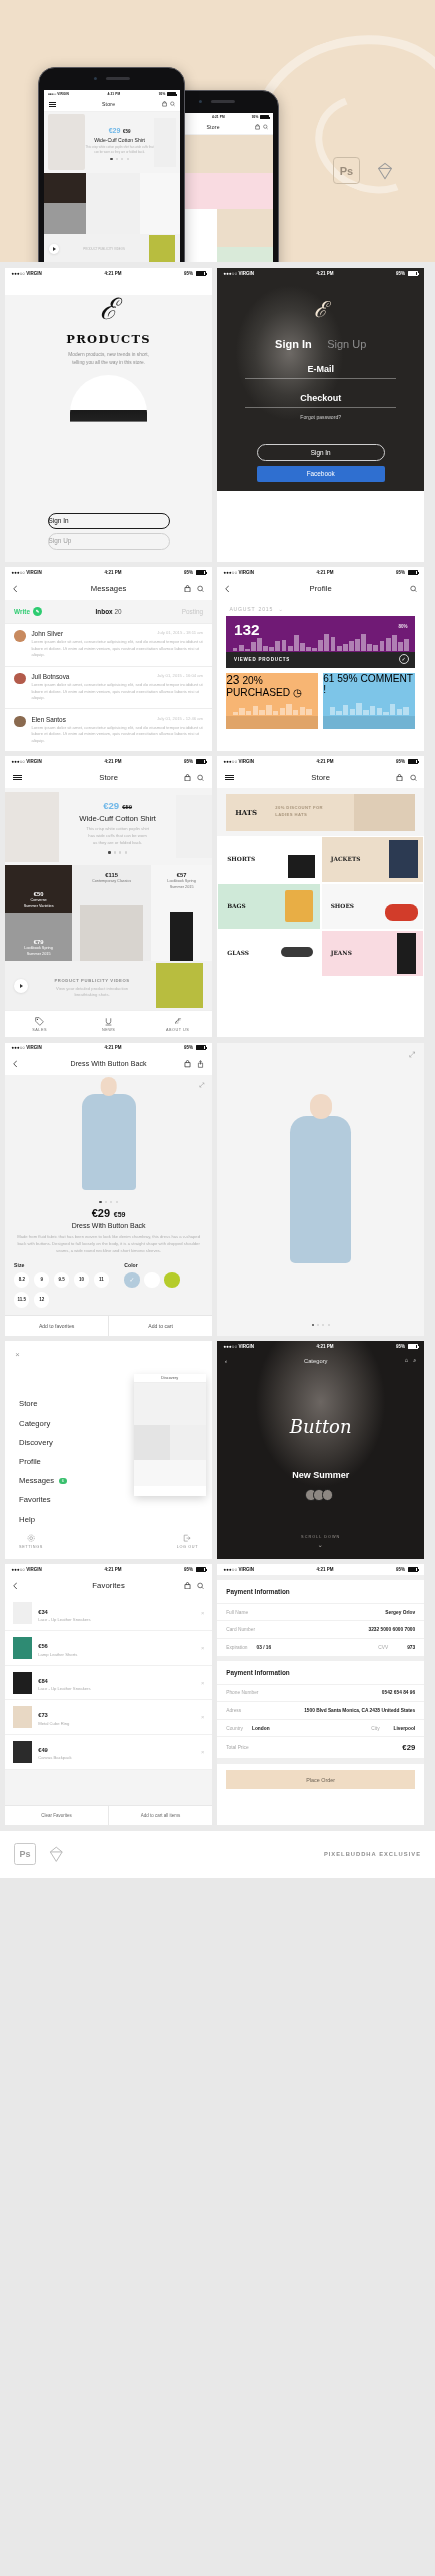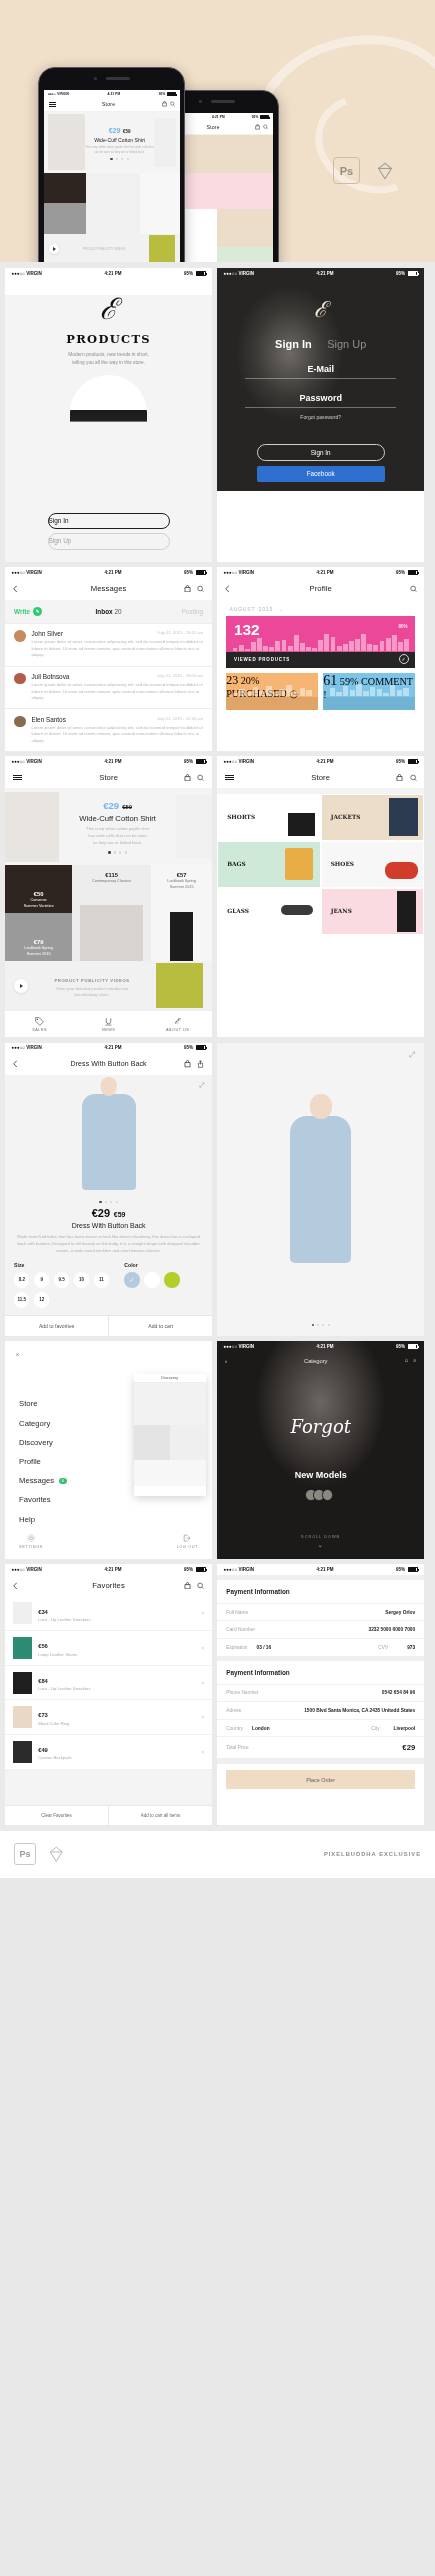--- a/index.html
+++ b/index.html
@@ -150,24 +150,24 @@
   .prof-dots { position:absolute; right:9px; bottom:9px; color:#fff; letter-spacing:1.3px; font-size:5.8px;}
   .month { padding:6.4px 9px 3.8px; font-size:5.1px; letter-spacing:0.8px; font-weight:bold; color:#1c1c1c;}
   .month span { color:#b5b5b5; font-weight:normal; margin-left:3.2px;}
   .statcard { margin:0 9px 5.1px; position:relative; overflow:hidden;}
   .statcard .num { position:absolute; left:7.7px; top:5.1px; font-size:15.4px; font-weight:bold; color:#fff;}
   .statcard .pct { position:absolute; right:7.7px; top:7.7px; font-size:4.5px; color:rgba(255,255,255,.85); font-weight:bold;}
   .statcard .lbl { position:absolute; left:7.7px; bottom:5.8px; font-size:4.5px; letter-spacing:0.8px; font-weight:bold; color:#fff;}
   .statcard .cic { position:absolute; right:6.4px; bottom:3.8px; width:10.2px;height:10.2px;border-radius:50%;border:0.6px solid rgba(255,255,255,.8); color:#fff; font-size:5.1px; display:flex;align-items:center;justify-content:center;}
   .bars { position:absolute; left:6.4px; right:6.4px; bottom:16.6px; height:19px; display:flex; align-items:flex-end; gap:1.3px;}
   .bars i { flex:1; background:rgba(255,255,255,.45); display:block;}
-  .card-dark { height:52px; background:#ec4899;}
+  .card-dark { height:52px; background:#701a75;}
   .card-dark .foot { position:absolute;left:0;right:0;bottom:0;height:15.4px;background:#252525;}
   .mini-row { display:flex; gap:5.1px; margin:0 9px 7.7px;}
-  .card-mini { flex:1; height:37px; position:relative; overflow:hidden;font-family:Liberation Serif, serif;}
+  .card-mini { flex:1; height:56px; position:relative; overflow:hidden;}
   .card-mini .foot { position:absolute;left:0;right:0;bottom:0;height:12.8px;background:rgba(0,0,0,.09);}
   .card-orange{background:#f7b573;} .card-blue{background:#7dc5e8;}
 
   
   .store-hero { height:77px; background:#f4f4f4; position:relative; display:flex; align-items:center; justify-content:center;}
   .price-big { font-size:9.6px; font-weight:bold; color:#6fb7e8;}
   .price-old { font-size:5.8px; font-weight:bold; color:#1c1c1c; margin-left:3.2px; text-decoration:line-through;}
   .prod-title { font-size:7.7px; color:#1c1c1c; margin-top:2.6px;}
   .prod-desc { font-size:4.2px; color:#b2b2b2; line-height:1.6; margin-top:3.2px;}
   .dots3 { margin-top:5.1px; display:flex; gap:3.2px; justify-content:center;}
@@ -444,21 +444,21 @@
               </span>
             </span>
         </div>
         <div class="inner">
           <div class="sig-e">ℰ</div>
           <div class="tabs-auth">
             <span class="on">Sign In</span>
             <span class="off">Sign Up</span>
           </div>
           <div class="field">E-Mail</div>
-          <div class="field">Password</div>
+          <div class="field">Checkout</div>
           <div class="forgot">Forgot password?</div>
           <div class="btn-outline-w">Sign In</div>
           <div class="btn-fb">Facebook</div>
         </div>
       </div>
     </div>
 
     <div class="shot">
       <div class="sb2">
         <span><span>●●●○○</span> <span>VIRGIN</span></span>
@@ -614,21 +614,21 @@
               <i style="height:80%"></i>
               <i style="height:34%"></i>
               <i style="height:58%"></i>
               <i style="height:44%"></i>
           </span>
           <span class="foot"></span>
           <span class="lbl">PURCHASED</span>
           <span class="cic">◷</span>
         </div>
         <div class="card-mini card-blue">
-          <span class="num" style="font-size:14px">61</span>
+          <span class="num" style="font-size:10px">61</span>
           <span class="pct">59%</span>
           <span class="bars" style="bottom:14px;height:14px">
             <i style="height:56%"></i>
               <i style="height:28%"></i>
               <i style="height:72%"></i>
               <i style="height:40%"></i>
               <i style="height:86%"></i>
               <i style="height:34%"></i>
               <i style="height:64%"></i>
               <i style="height:48%"></i>
@@ -777,20 +777,26 @@
             </span>
           <span>
               <svg width="7" height="7.7" viewBox="0 0 9 9">
                 <circle cx="4" cy="4" r="3" fill="none" stroke="#222" stroke-width=".8"></circle>
                 <path d="M6.2 6.2L8.2 8.2" stroke="#222" stroke-width=".8"></path>
               </svg>
             </span>
         </span>
       </div>
       <div style="background:#f4f4f4;padding:5.1px 0 0;">
+        <div class="cat-row" style="background:#ecddc9;">
+          <span class="nm">HATS</span>
+          <span class="ds" style="white-space:pre-line;color:#a8957c">20% DISCOUNT FOR
+LADIES HATS</span>
+          <span style="position:absolute;right:0;top:0;width:61px;height:100%;background:#dfcdb6;"></span>
+        </div>
         <div class="cat-grid">
           <div class="cat-cell" style="background:#fff">
               <span class="nm">SHORTS</span>
               <span style="position:absolute;right:5.1px;bottom:3.8px;width:27px;height:23px;background:#1c1c1c;"></span>
             </div>
           <div class="cat-cell" style="background:#ecddc9">
               <span class="nm">JACKETS</span>
               <span style="position:absolute;right:5.1px;top:3.8px;width:29.4px;height:38px;background:#2c3a52;"></span>
             </div>
           <div class="cat-cell" style="background:#cfe9d8">
@@ -963,22 +969,22 @@
             </span>
         </div>
         <div class="nbw">
           <span>‹</span>
           <span>Category</span>
           <span style="display:flex;gap:5.1px;">
               <span>⌂</span>
               <span>⌕</span>
             </span>
         </div>
-        <div class="ttl">Forgot</div>
-        <div class="sub">New Models</div>
+        <div class="ttl">Button</div>
+        <div class="sub">New Summer</div>
         <div class="avs">
             <i></i>
             <i></i>
             <i></i>
           </div>
         <div class="scroll">
           <span>SCROLL DOWN</span>
           <div style="margin-top:2.6px;font-size:6.4px;color:#b9b4af;">⌄</div>
         </div>
       </div>

